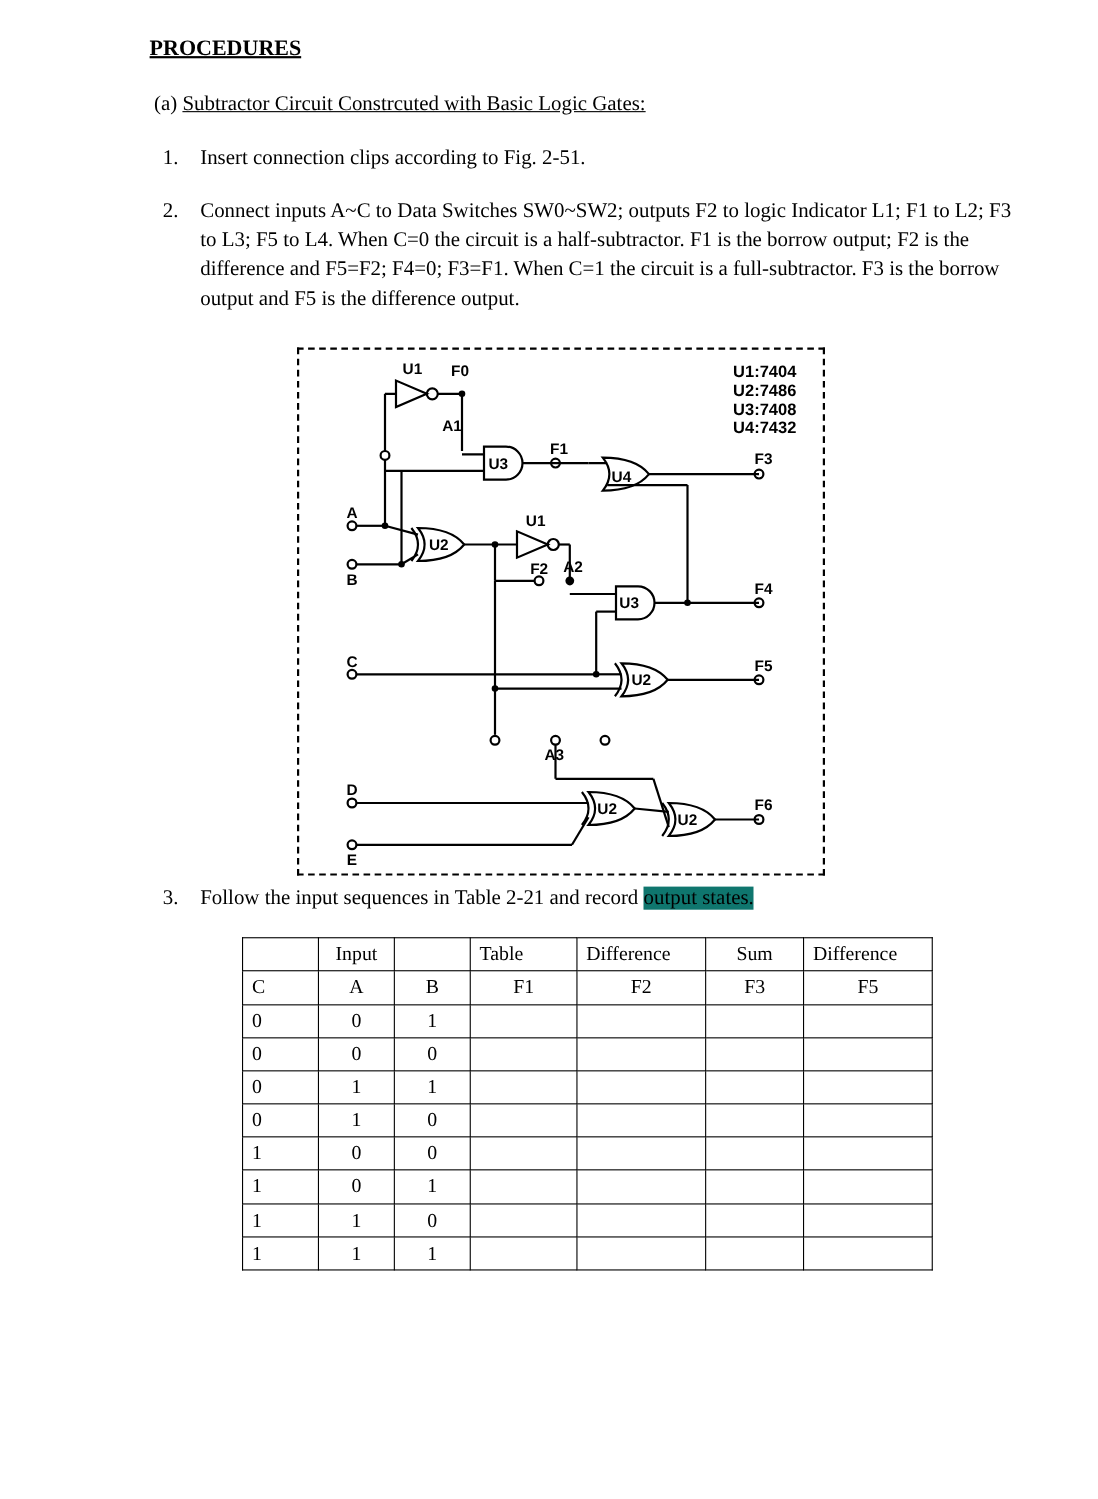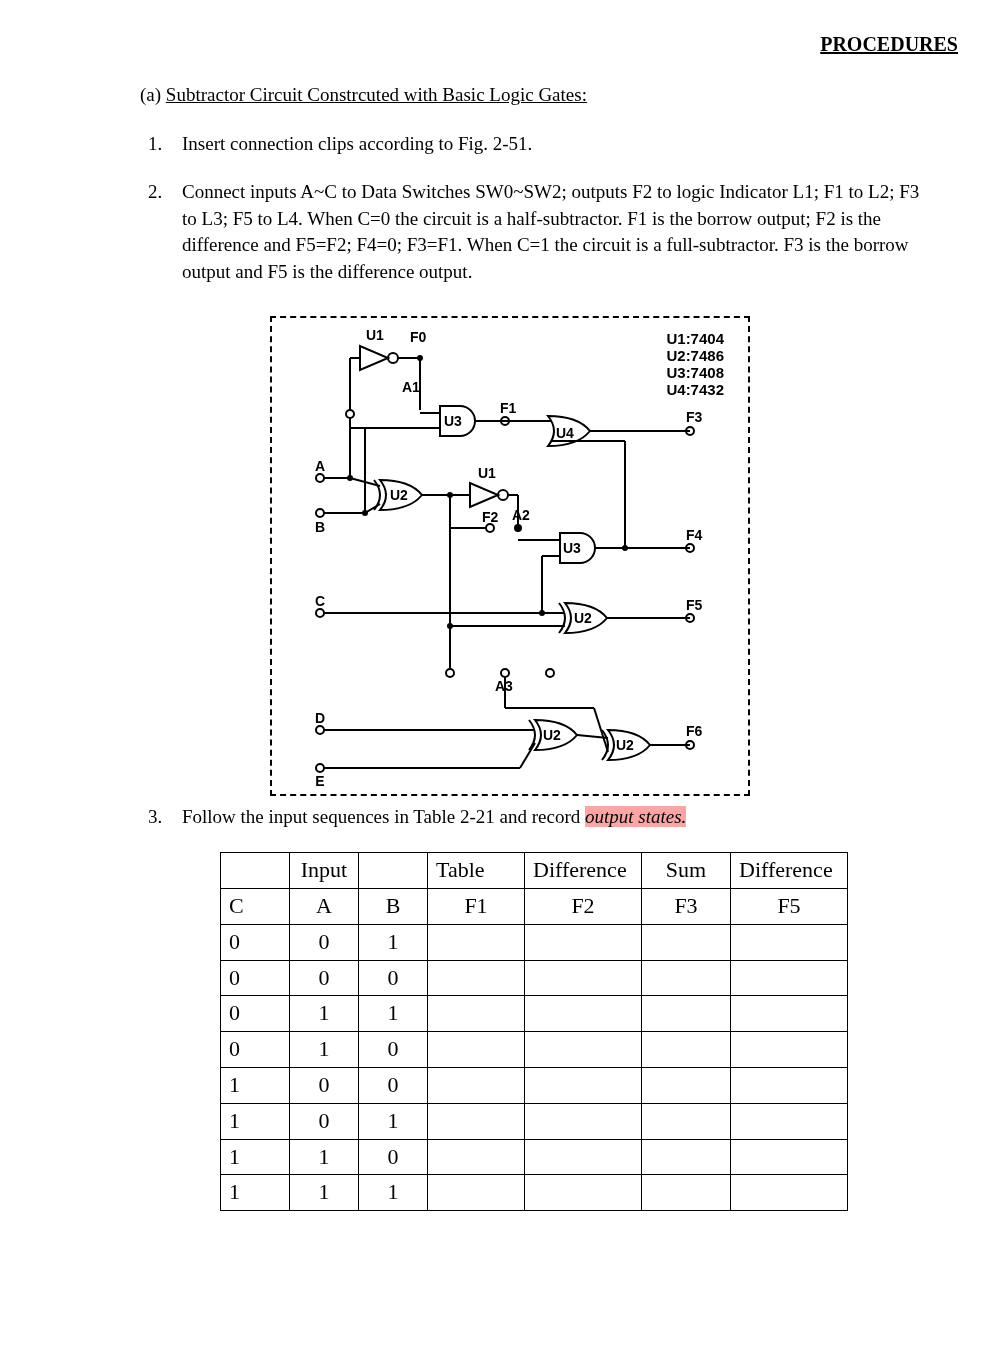--- a/index.html
+++ b/index.html
@@ -11,21 +11,20 @@
       color: #000;
       font-size: 19px;
       line-height: 1.4;
     }
     .heading {
       font-weight: bold;
       text-decoration: underline;
       margin-left: 96px;
       margin-bottom: 24px;
       font-size: 20px;
-      text-align: right;
     }
     .section-line {
       margin-left: 100px;
       margin-bottom: 22px;
     }
     .section-letter {
       display: inline;
     }
     .section-title {
       text-decoration: underline;
@@ -56,30 +55,29 @@
     .figure-svg {
       display: block;
     }
     .figure-caption {
       text-align: center;
       font-family: Arial, Helvetica, sans-serif;
       font-size: 19px;
       margin-top: 4px;
     }
     .highlight {
-      background: #fca5a5;
-      font-style: italic;
+      background: #0f766e;
     }
     .table-wrap {
       margin-left: 180px;
       margin-top: 14px;
     }
     table.data {
       border-collapse: collapse;
-      font-size: 22px;
+      font-size: 18px;
     }
     table.data th, table.data td {
       border: 1px solid #000;
       padding: 2px 8px;
       text-align: left;
       height: 22px;
     }
     table.data th {
       font-weight: normal;
     }

